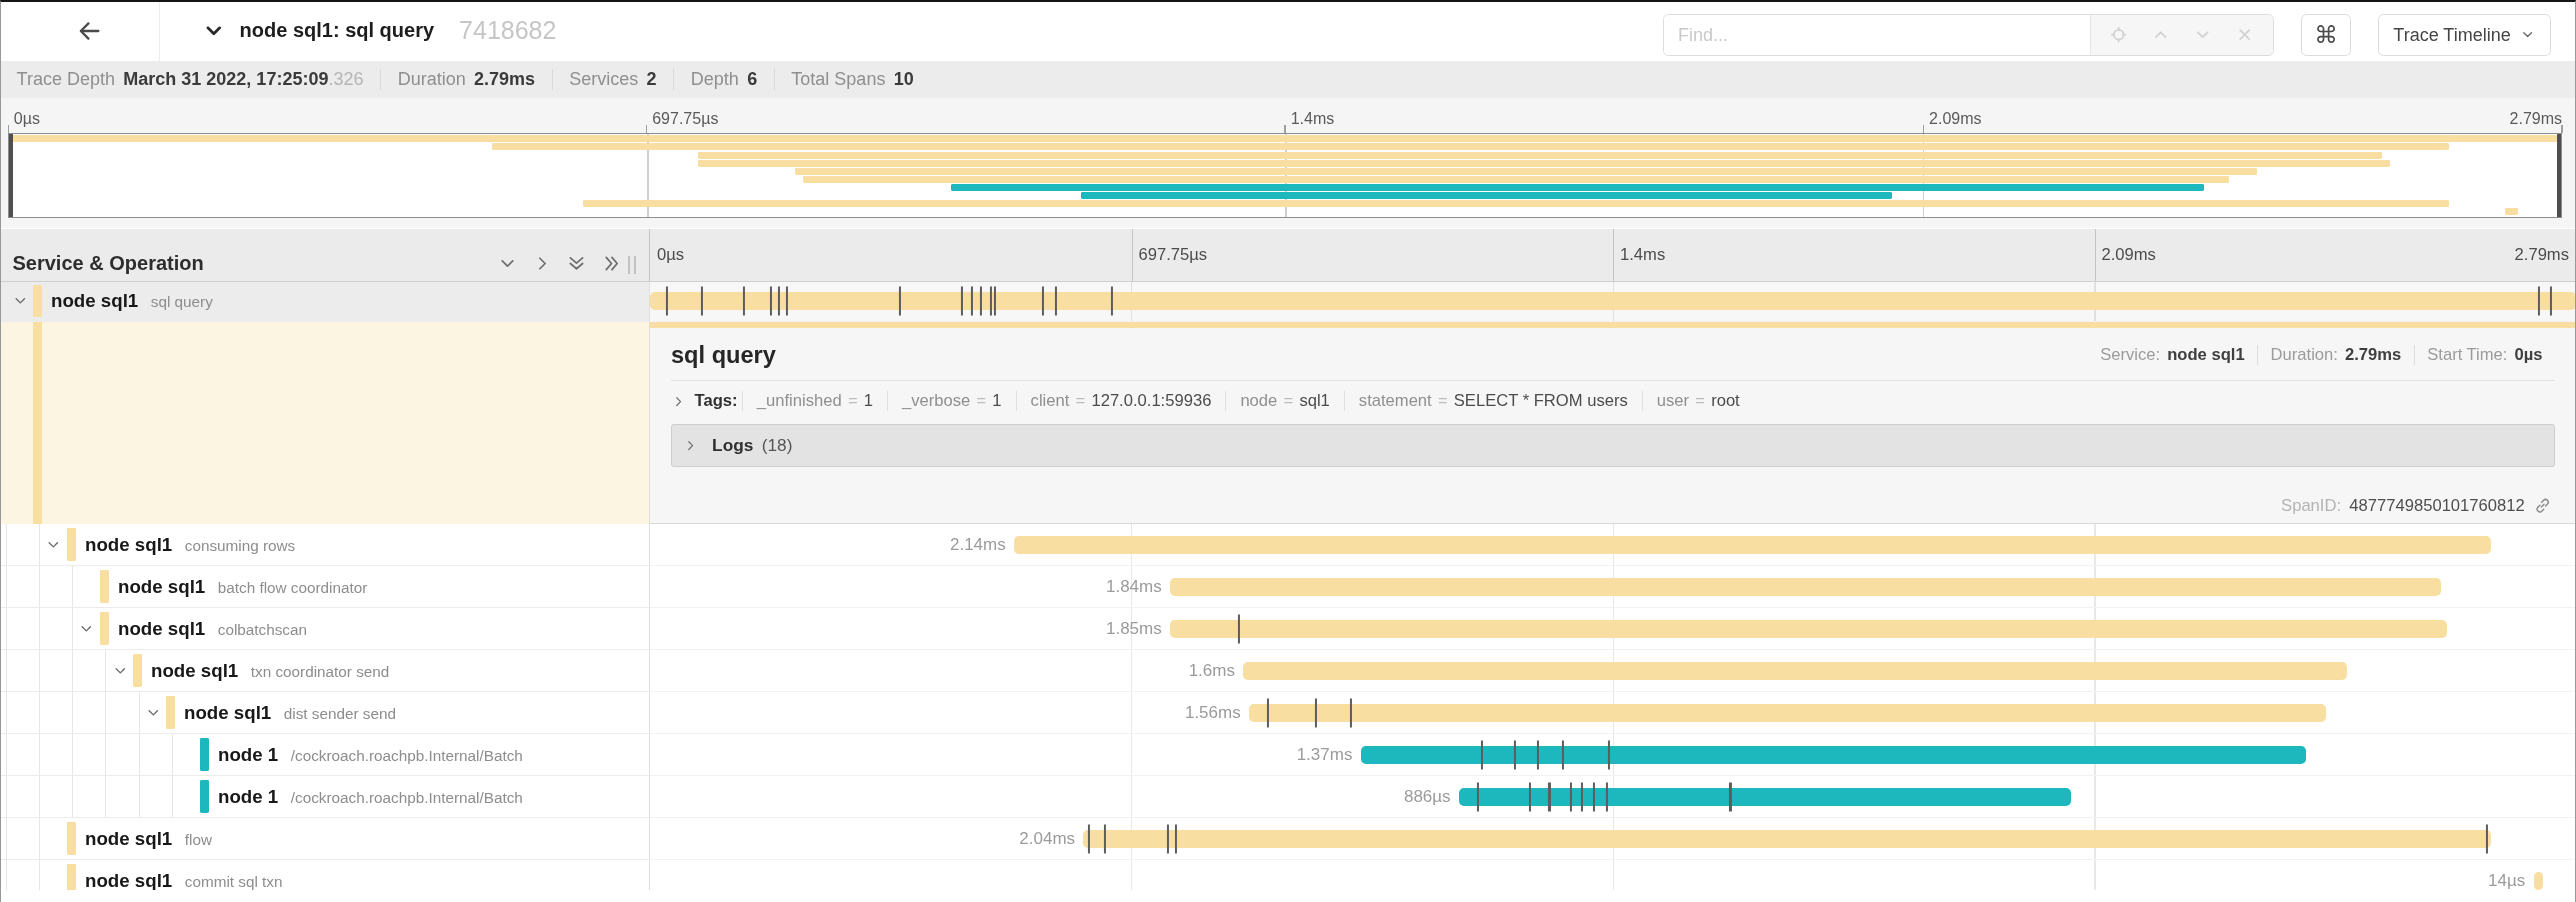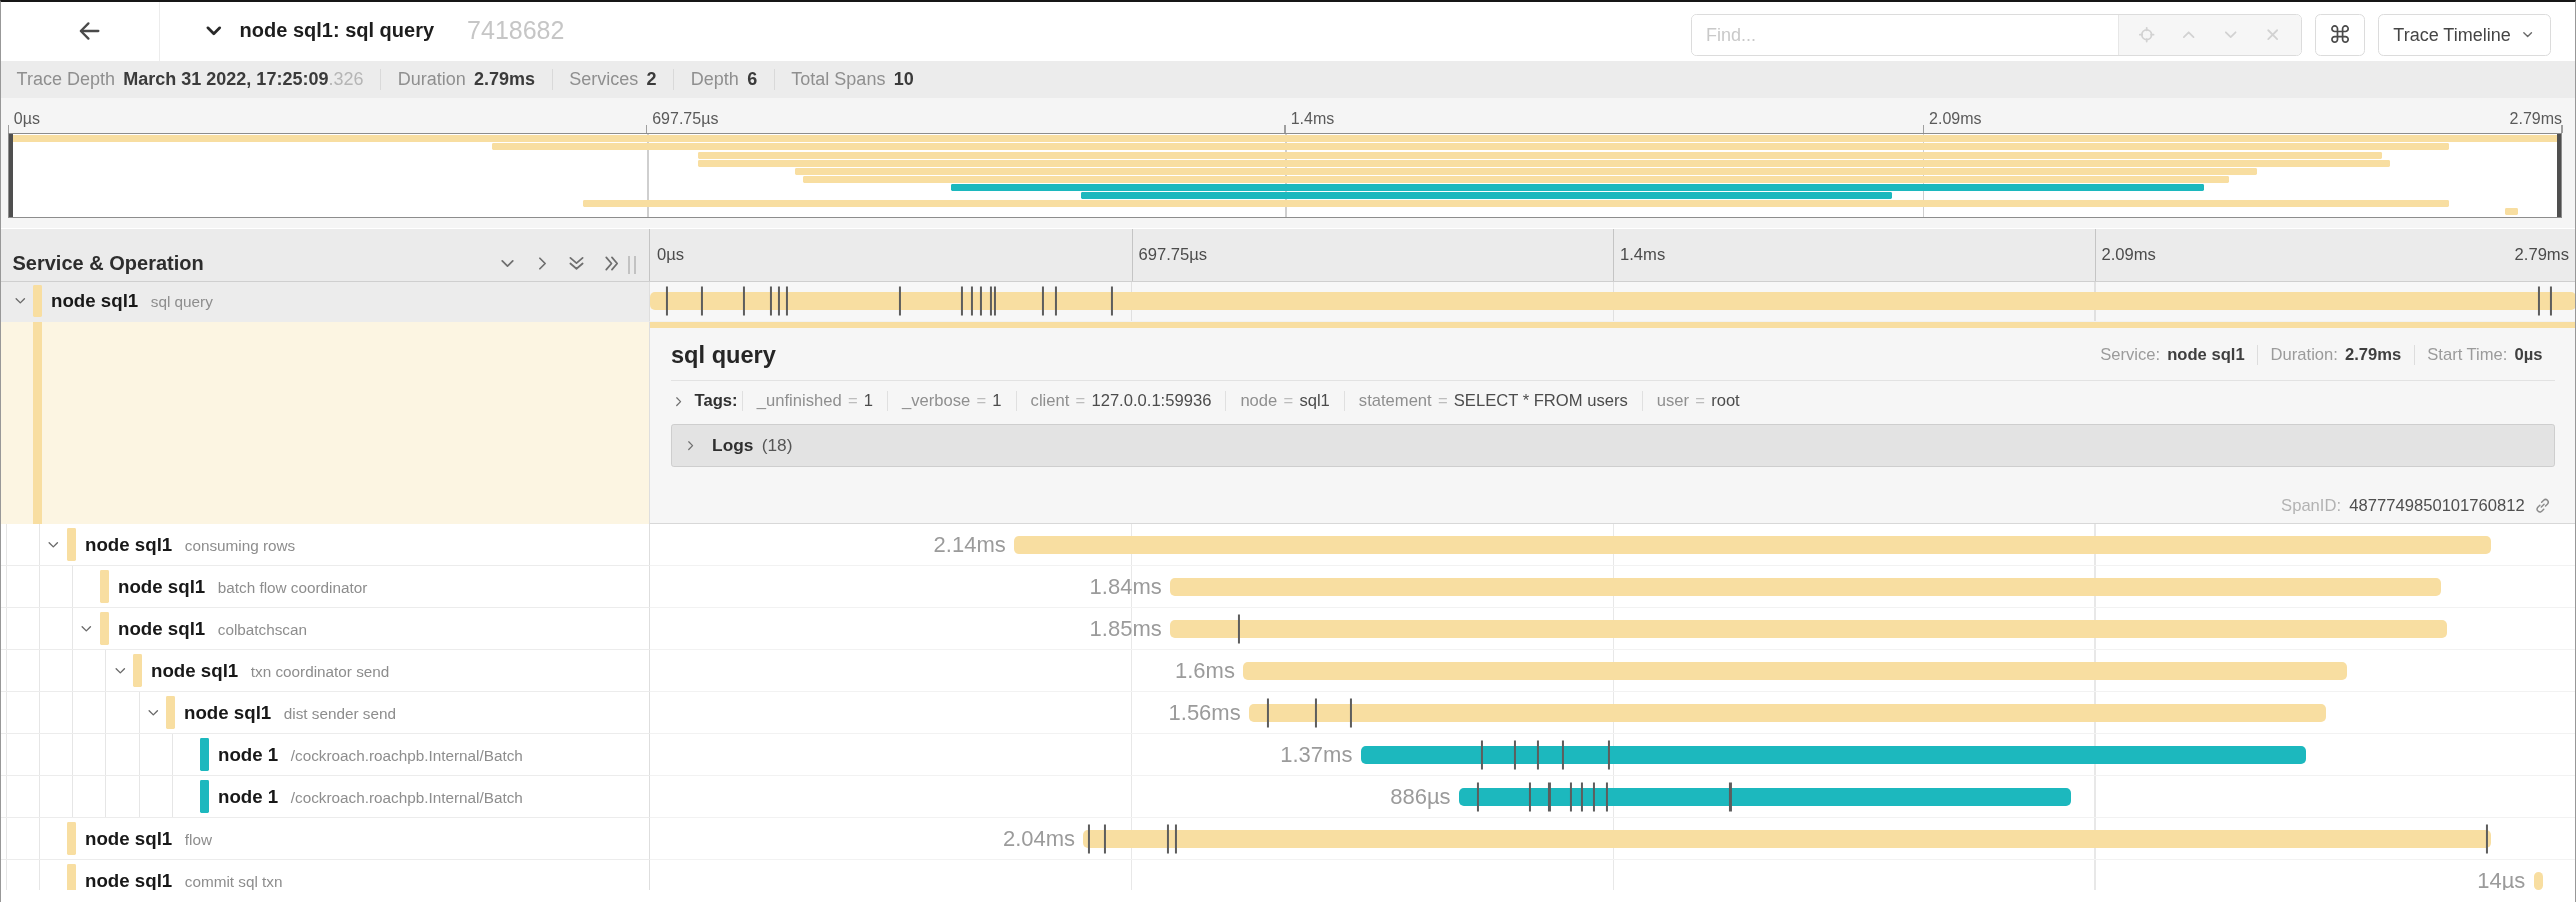--- a/index.html
+++ b/index.html
@@ -6,22 +6,22 @@
   .app{position:relative;width:2576px;height:903px;background:#fff;overflow:hidden;}
   .frame{position:absolute;inset:0;border-left:1.4px solid #989898;border-right:1.4px solid #989898;border-bottom:1.4px solid #989898;border-top:2.8px solid #161616;pointer-events:none;z-index:60;}
   svg.ic{display:block;fill:none;stroke-linecap:round;stroke-linejoin:round;}
 
   
   .hdr{position:absolute;left:0;top:0;right:0;height:61px;background:#fff;}
   .back-btn{position:absolute;left:67px;top:15.3px;width:44px;height:30.5px;display:flex;align-items:center;justify-content:center;cursor:pointer;}
   .hdr-sep{position:absolute;left:159px;top:0;bottom:0;width:0.7px;background:#ececec;}
   .title-wrap{position:absolute;left:202px;top:0;height:61px;display:flex;align-items:center;gap:14px;}
   .page-title{font-size:20px;font-weight:700;color:#1d1d1d;white-space:nowrap;}
-  .trace-id{font-size:25px;font-weight:400;color:#c6c6c6;margin-left:19px;}
-  .find-area{position:absolute;right:25px;top:14px;height:58px;display:flex;gap:13px;}
+  .trace-id{font-size:25px;font-weight:400;color:#c6c6c6;margin-left:11px;}
+  .find-area{position:absolute;right:25px;top:14px;height:58px;display:flex;gap:27px;}
   .find-box{width:611px;height:42px;display:flex;border:1.4px solid #dcdcdc;border-radius:5.5px;background:#fff;box-sizing:border-box;overflow:hidden;}
   .find-input{flex:1;border:none;outline:none;font-size:18px;color:#555;padding:0 14px;font-family:inherit;background:#fff;min-width:0;}
   .find-input::placeholder{color:#c9c9c9;}
   .find-controls{width:168px;background:#f6f6f6;border-left:1.4px solid #e7e7e7;display:flex;align-items:center;justify-content:space-around;padding:0 7px;}
   .find-controls .fc{display:flex;align-items:center;justify-content:center;width:28px;height:28px;}
   .sq-btn{width:50px;height:42px;border:1.4px solid #dcdcdc;border-radius:5.5px;background:#fff;display:flex;align-items:center;justify-content:center;font-size:23.6px;color:#4a4a4a;box-sizing:border-box;cursor:pointer;}
   .view-btn{width:173px;height:42px;border:1.4px solid #dcdcdc;border-radius:5.5px;background:#fff;display:flex;align-items:center;justify-content:center;gap:9.7px;font-size:18px;color:#454545;box-sizing:border-box;cursor:pointer;white-space:nowrap;}
 
   
   .stats{position:absolute;top:61px;left:0;right:0;height:37px;background:#ececec;display:flex;align-items:center;padding-left:16.6px;font-size:18px;box-sizing:border-box;}
@@ -65,21 +65,21 @@
   .tl-cell{flex:1;position:relative;border-bottom:0.7px solid #f2f2f2;border-left:1.4px solid #dedede;box-sizing:border-box;}
   .row.first .tl-cell{background:rgba(0,0,0,0.030);}
   .guide{position:absolute;top:0;bottom:0;width:1.4px;background:#e6e6e6;}
   .strip{position:absolute;top:4.2px;bottom:4.2px;width:9px;border-radius:1.4px;}
   .exp{position:absolute;top:50%;transform:translateY(-50%);width:21px;height:21px;display:flex;align-items:center;justify-content:center;cursor:pointer;}
   .names{position:absolute;top:50%;transform:translateY(-50%);display:flex;align-items:baseline;white-space:nowrap;}
   .svc{font-size:18.7px;font-weight:700;color:#181818;}
   .op{font-size:15.3px;color:#8d8d8d;margin-left:12.5px;}
   .bar{position:absolute;top:50%;transform:translateY(-50%);height:18px;border-radius:4.9px;min-width:4.9px;z-index:1;}
   .tick{position:absolute;top:50%;transform:translate(-50%,-50%);width:2.1px;height:29px;background:#5d5d5d;z-index:2;}
-  .durlbl{position:absolute;top:50%;transform:translateY(-50%);font-size:22px;color:#9b9b9b;white-space:nowrap;z-index:1;}
+  .durlbl{position:absolute;top:50%;transform:translateY(-50%);font-size:17px;color:#9b9b9b;white-space:nowrap;z-index:1;}
 
   
   .detail{display:flex;height:202px;}
   .detail-left{width:649px;flex:none;position:relative;background:#fcf5e2;}
   .detail-left .strip{top:0;bottom:0;border-radius:0;}
   .detail-right{flex:1;position:relative;background:#f6f6f6;border-left:1.4px solid #dedede;border-bottom:1.4px solid #d8d8d8;box-sizing:border-box;}
   .d-topstrip{height:5.5px;width:100%;}
   .d-title-row{display:flex;justify-content:space-between;align-items:center;padding:14px 21px 11px 21px;}
   .d-title{font-size:23.6px;font-weight:700;color:#262626;}
   .d-meta{display:flex;align-items:baseline;font-size:16.6px;}

